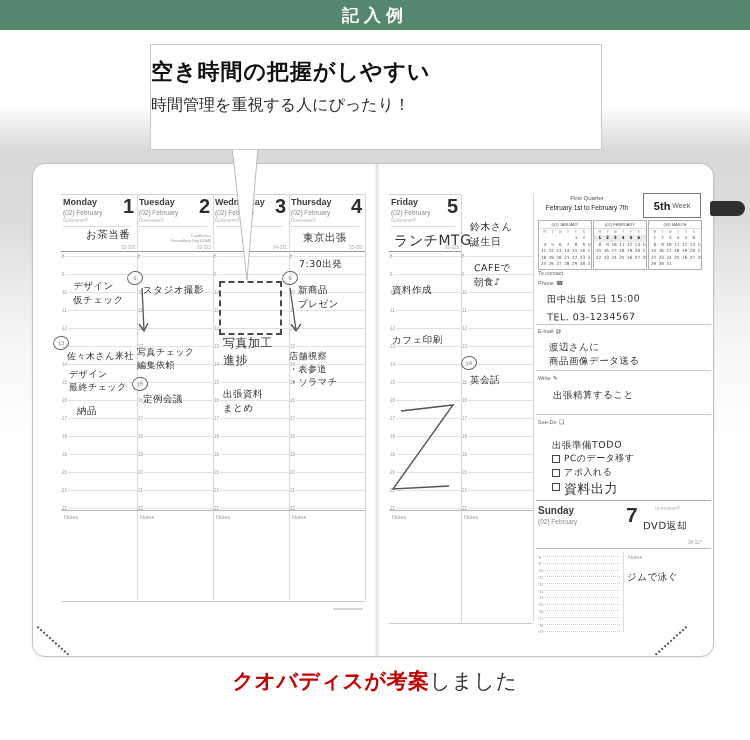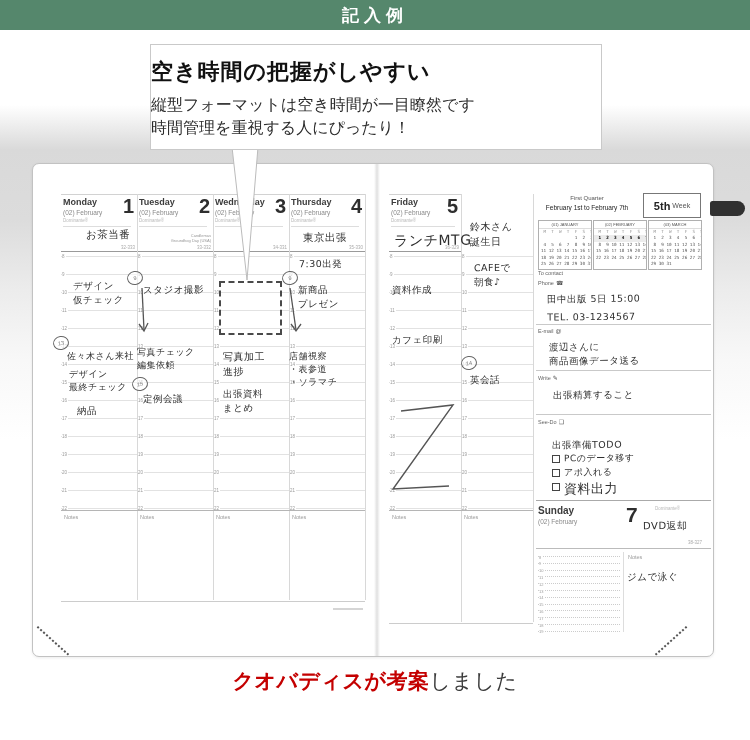--- a/index.html
+++ b/index.html
@@ -14,21 +14,21 @@
     background:linear-gradient(180deg,#ffffff 0px,#ffffff 75px,#d9d9d9 120px,#dcdcdc 190px,
                #ececec 260px,#f8f8f8 330px,#ffffff 410px,#ffffff 100%);}
   
   .callout{position:absolute;left:150px;top:44px;width:450px;height:104px;background:#fff;
            border:1px solid #c9c9c9;z-index:7;text-align:left;}
   .callout .t{margin-top:12px;font-size:22px;font-weight:bold;color:#111;letter-spacing:1px;}
   .callout .s{margin-top:6px;font-size:16px;color:#2b2b2b;line-height:1.45;}
   .pointer{position:absolute;left:226px;top:147px;width:36px;height:136px;z-index:6;}
   
   #sheet{position:absolute;left:32px;top:163px;width:680px;height:492px;background:#fff;
-         border:1px solid #c2c2c2;border-radius:7px;z-index:4;
+         border:1px solid #c2c2c2;border-radius:13px;z-index:4;
          box-shadow:0 1px 3px rgba(0,0,0,.08);}
   .seam{position:absolute;left:341px;top:0;width:6px;height:492px;
         background:linear-gradient(90deg,rgba(0,0,0,0) 0%,rgba(0,0,0,.12) 50%,rgba(0,0,0,0) 100%);}
   .daycol{position:absolute;top:30px;width:76px;height:430px;}
   .dhead{position:relative;height:56px;border-bottom:1px solid #9a9a9a;border-top:1px solid #d2d2d2;}
   .dname{position:absolute;left:2px;top:2px;font-size:9px;font-weight:600;color:#3c3c3c;}
   .dnum{position:absolute;right:3px;top:0;font-size:20px;font-weight:bold;color:#2e2e2e;}
   .dmonth{position:absolute;left:2px;top:14px;font-size:6.5px;color:#8a8a8a;}
   .dbrand{position:absolute;left:2px;top:23px;right:6px;font-size:4.5px;color:#b8b8b8;
           border-bottom:1px solid #ddd;padding-bottom:3px;}
@@ -83,21 +83,20 @@
 
   <div class="backdrop"></div>
 
   <div class="banner">
     <span>記入例</span>
   </div>
 
   <div class="callout">
     <div class="t">空き時間の把握がしやすい</div>
     <div class="s">
-      <div>縦型フォーマットは空き時間が一目瞭然です</div>
       <div>時間管理を重視する人にぴったり！</div>
     </div>
   </div>
   <svg class="pointer" viewBox="0 0 36 136">
     <polygon points="6,0 32,0 21,133" fill="#ffffff" stroke="#bbbbbb" stroke-width="1"></polygon>
   </svg>
 
   <div id="sheet">
     <div class="seam"></div>
 
@@ -580,21 +579,21 @@
     <div class="hw" style="left:40px;top:115px;font-size:9.5px">デザイン
 仮チェック</div>
     <div class="hw" style="left:34px;top:186px;font-size:9px">佐々木さん来社</div>
     <div class="hw" style="left:36px;top:204px;font-size:9px">デザイン
 最終チェック</div>
     <div class="hw" style="left:44px;top:240px;font-size:9.5px">納品</div>
     <div class="hw" style="left:110px;top:119px;font-size:9.5px">スタジオ撮影</div>
     <div class="hw" style="left:104px;top:182px;font-size:9px">写真チェック
 編集依頼</div>
     <div class="hw" style="left:110px;top:228px;font-size:9.5px">定例会議</div>
-    <div class="hw" style="left:190px;top:186px;font-size:10px">写真加工
+    <div class="hw" style="left:190px;top:171px;font-size:12px">写真加工
 進捗</div>
     <div class="hw" style="left:190px;top:223px;font-size:9.5px">出張資料
 まとめ</div>
     <div class="hw" style="left:270px;top:66px;font-size:10.5px">東京出張</div>
     <div class="hw" style="left:266px;top:93px;font-size:9.5px">7:30出発</div>
     <div class="hw" style="left:265px;top:119px;font-size:9.5px">新商品
 プレゼン</div>
     <div class="hw" style="left:256px;top:186px;font-size:9px">店舗視察
 ・表参道
 ・ソラマチ</div>

